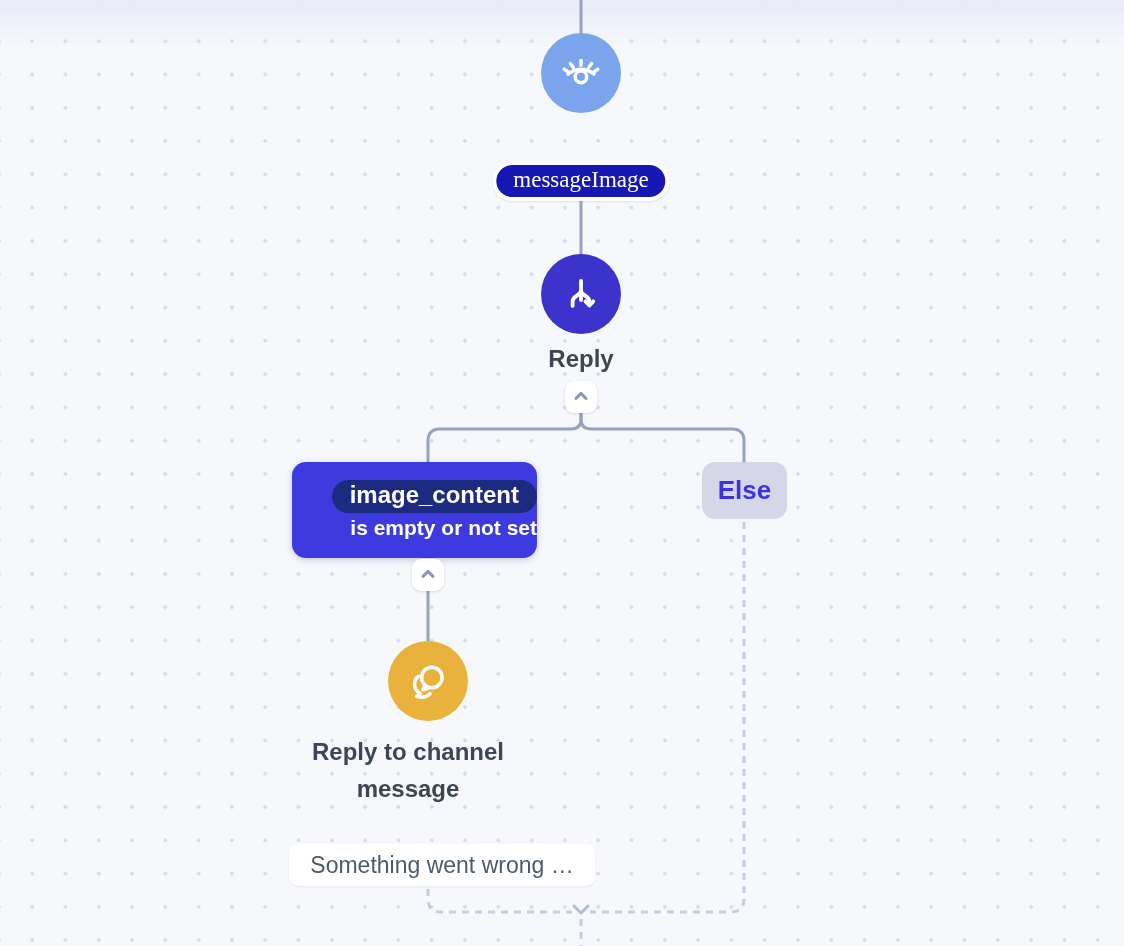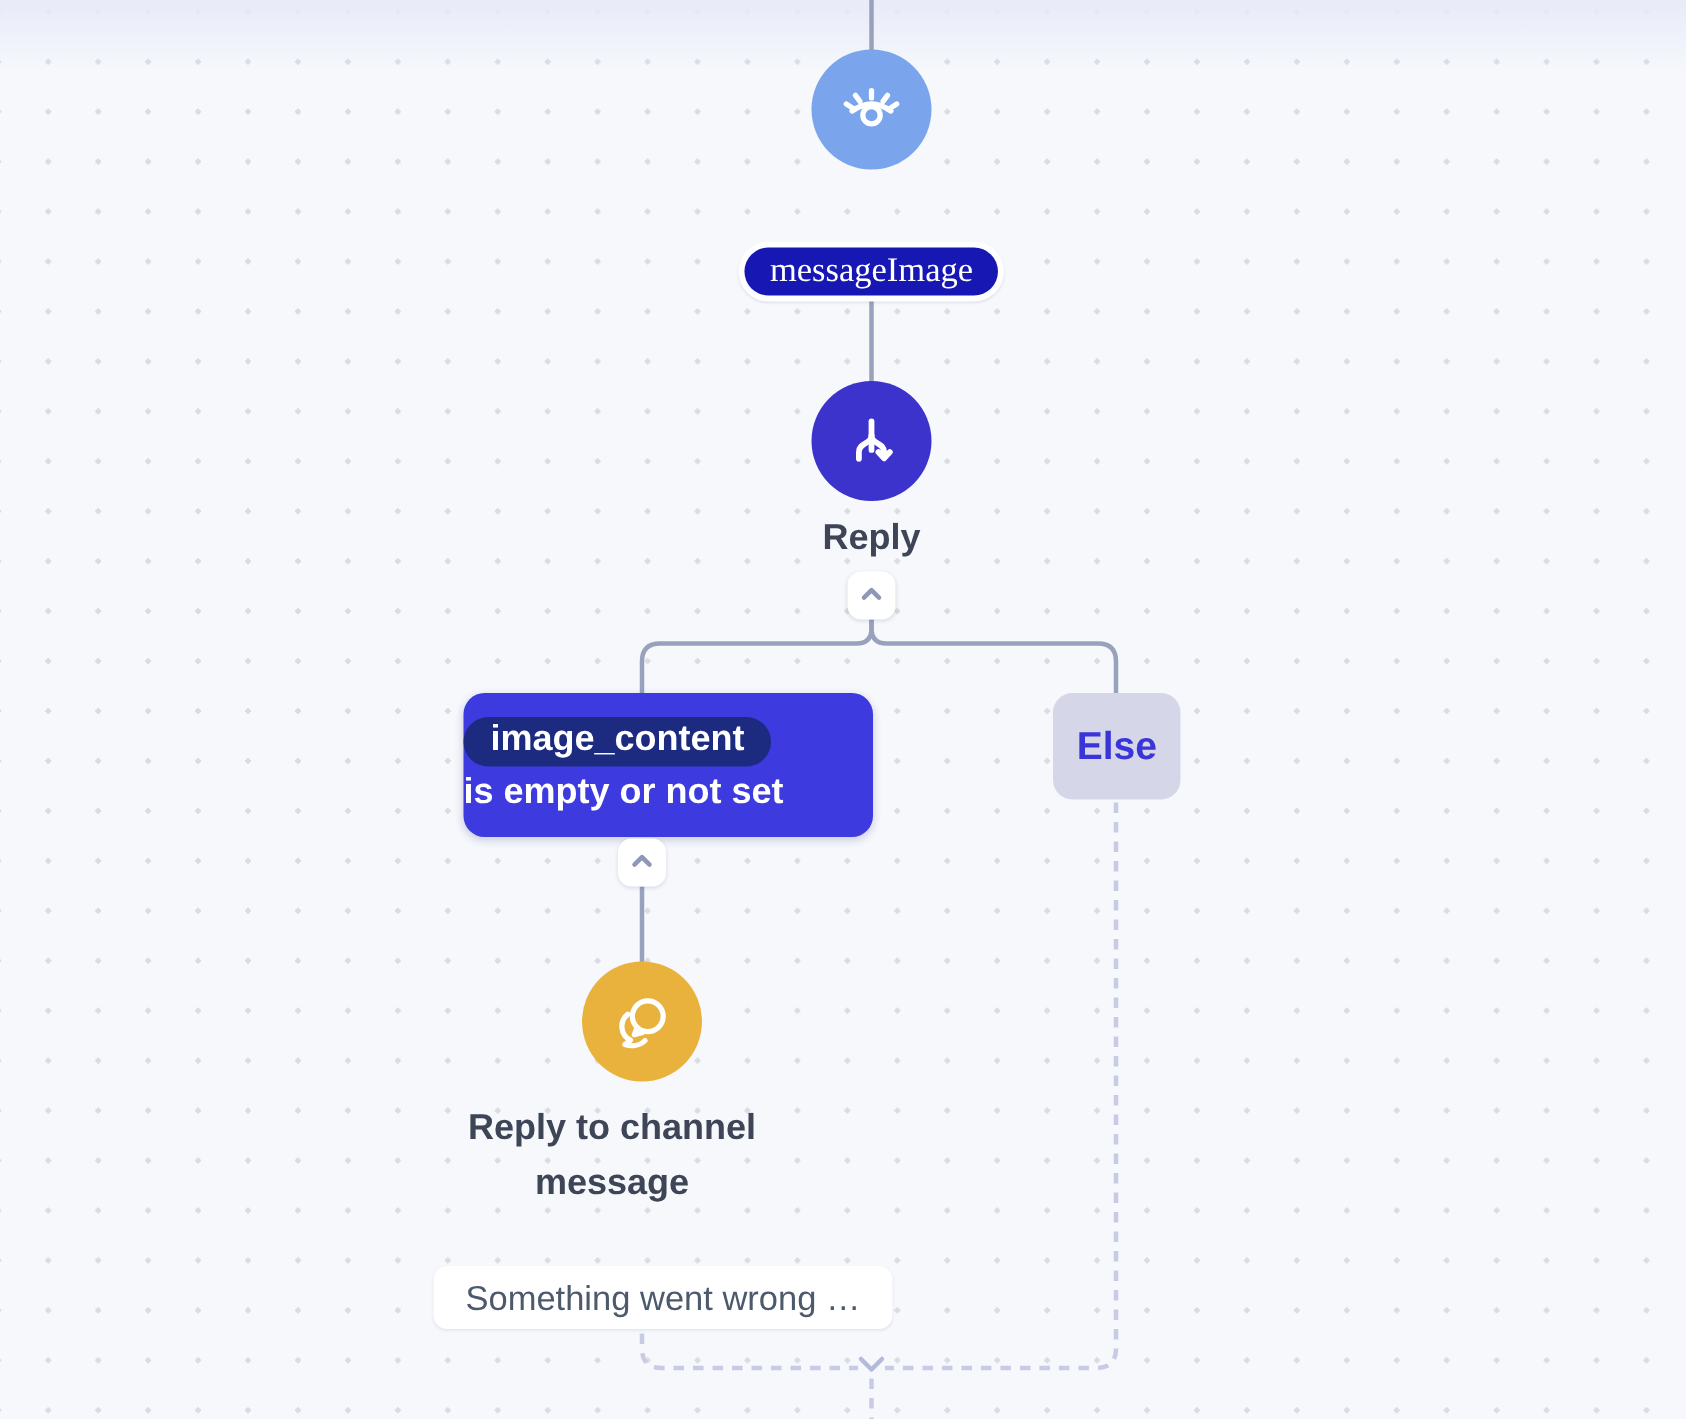--- a/index.html
+++ b/index.html
@@ -43,29 +43,29 @@
     box-shadow:0 1px 2px rgba(20,30,80,.10);font-family:Liberation Serif, serif;}
   .badge-pill{display:block; background:var(--badge-pill); color:#ffffff;
     border-radius:17px; padding:2px 17px 4px; font-size:23px; font-weight:500; white-space:nowrap;}
 
   .chevron-btn{position:absolute; width:32px; height:32px; background:#ffffff;
     border:none; border-radius:9px; display:flex; align-items:center; justify-content:center;
     box-shadow:0 1px 3px rgba(25,35,80,.14); cursor:pointer;}
   .chevron-branch{left:565px; top:381px;}
   .chevron-condition{left:412px; top:559px;}
 
-  .condition-box{position:absolute; left:292px; top:462px; width:273px; height:96px;
+  .condition-box{position:absolute; left:292px; top:462px; width:245px; height:96px;
     background:var(--condition-box); border-radius:14px; cursor:pointer;
-    display:flex; flex-direction:column; align-items:flex-start; justify-content:center; gap:3px;
-    box-shadow:0 2px 6px rgba(30,30,120,.22);margin-left:17px;}
+    display:flex; flex-direction:column; align-items:flex-end; justify-content:center; gap:3px;
+    box-shadow:0 2px 6px rgba(30,30,120,.22);}
   .condition-pill{background:var(--condition-pill); color:#ffffff; font-size:24px; font-weight:700;
     padding:1px 18px 4px; border-radius:18px; white-space:nowrap;}
-  .condition-text{color:#ffffff; font-size:24px; font-weight:700; white-space:nowrap;}
+  .condition-text{color:#ffffff; font-size:21px; font-weight:700; white-space:nowrap;}
 
-  .else-box{position:absolute; left:702px; top:462px; width:85px; height:71px;
+  .else-box{position:absolute; left:702px; top:462px; width:85px; height:57px;
     background:var(--else-bg); border-radius:13px; cursor:pointer;
     display:flex; align-items:center; justify-content:center;
     font-size:26px; font-weight:700; color:var(--else-text);}
 
   .preview-box{position:absolute; left:289px; top:804px; width:306px; height:42px;
     background:#ffffff; border-radius:9px; display:flex; align-items:center; justify-content:center;
     font-size:23px; color:var(--text-muted); white-space:nowrap; overflow:hidden;
     box-shadow:0 1px 2px rgba(30,40,90,.08);margin-top:40px;}
 </style>
 </head>

